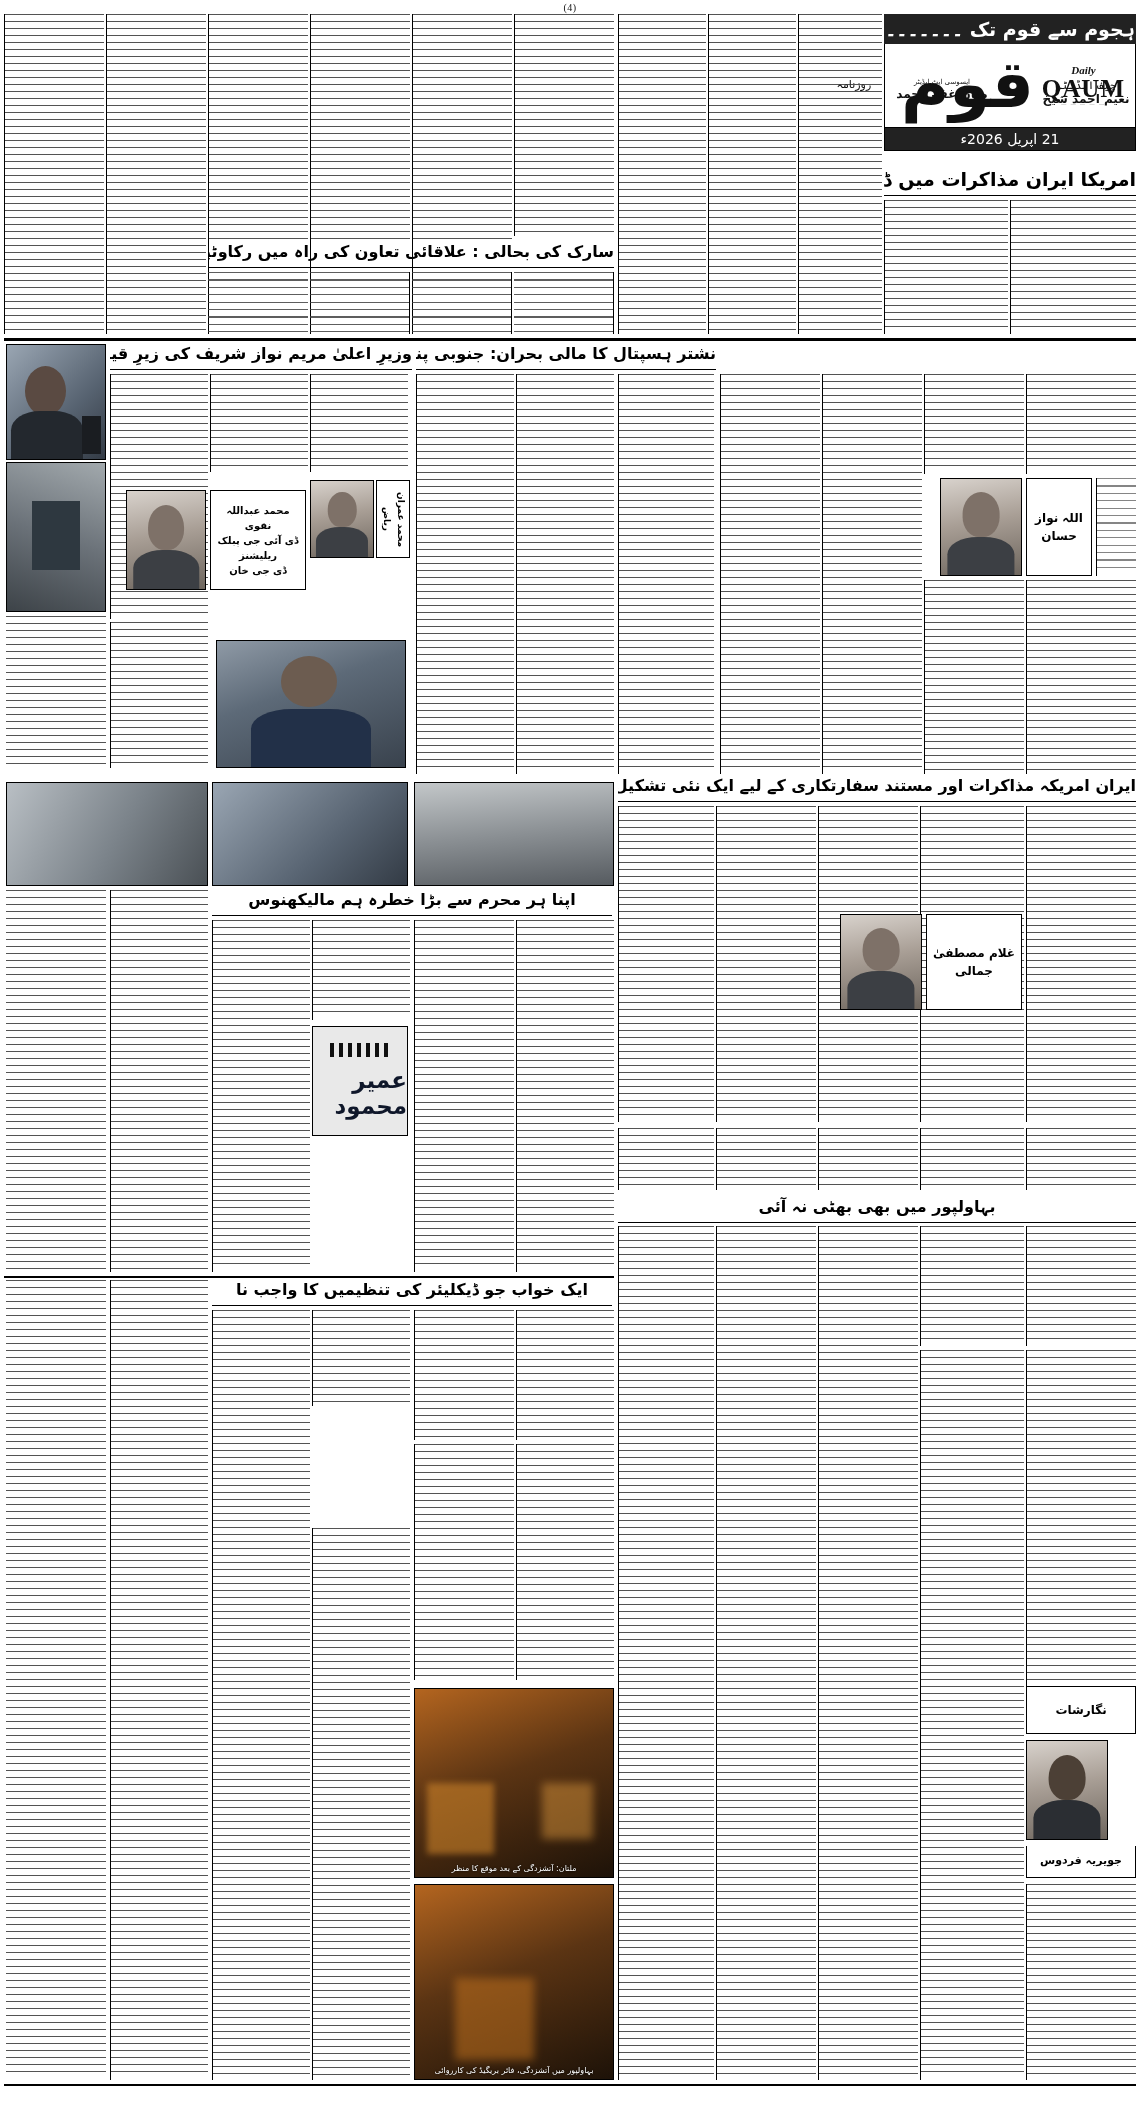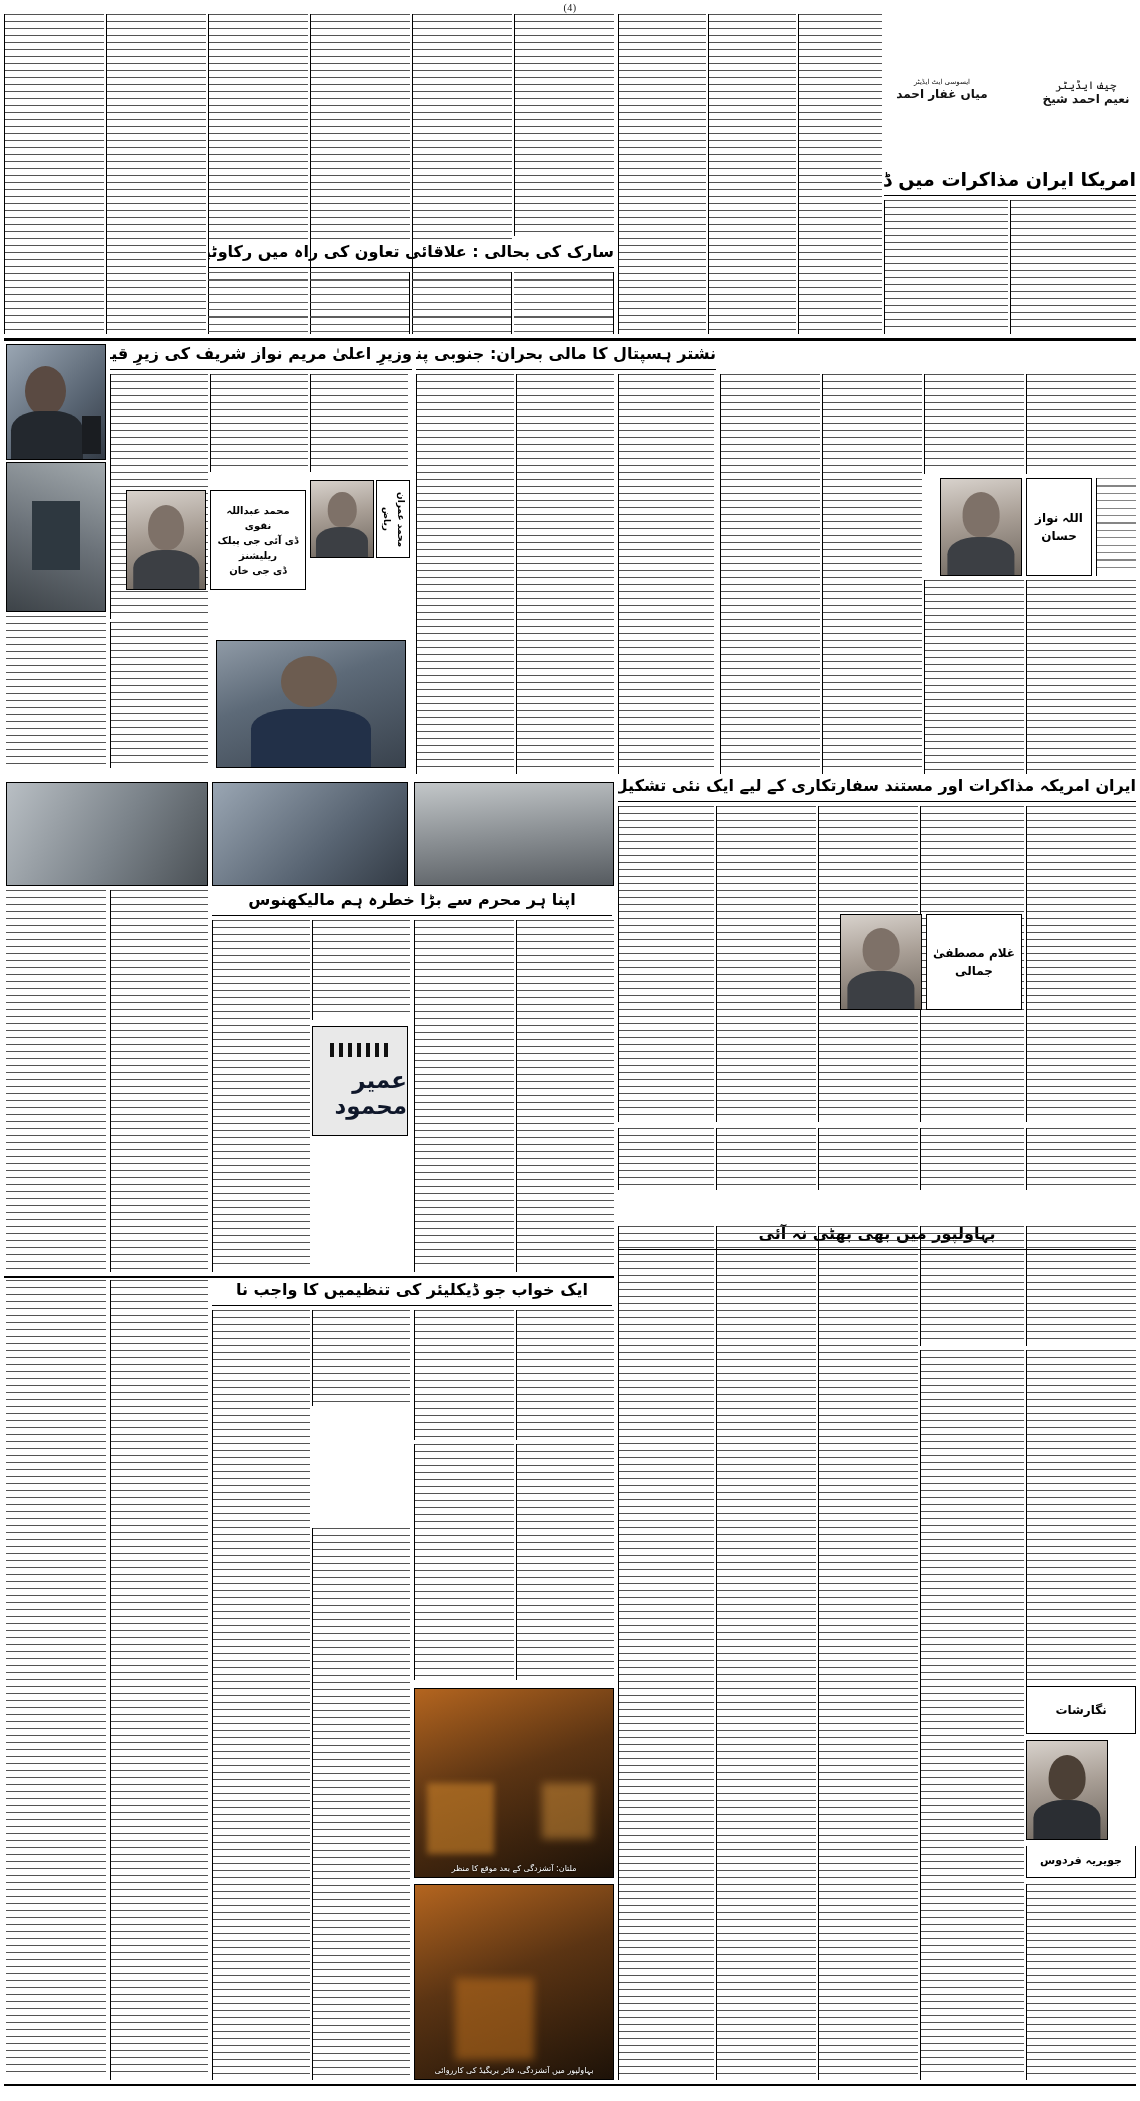--- a/index.html
+++ b/index.html
@@ -301,20 +301,35 @@
   <div class="col ruleR" style="left:310px; top:272px; width:100px; height:62px;">
     <span class="tx" style="height:60px;"></span>
   </div>
   <div class="col ruleR" style="left:412px; top:272px; width:100px; height:62px;">
     <span class="tx" style="height:60px;"></span>
   </div>
   <div class="col ruleR" style="left:514px; top:272px; width:100px; height:62px;">
     <span class="tx" style="height:60px;"></span>
   </div>
 
+  <div class="masthead" style="left:884px; top:14px; width:252px;">
+    <div class="mast-strap">ہجوم سے قوم تک ۔۔۔۔۔۔۔</div>
+    <div class="mast-main">
+      <div class="mast-en">
+        <div class="en-small">Daily</div>
+        <div class="en-big">QAUM</div>
+        <div class="en-rule">— — — — —</div>
+      </div>
+      <div class="mast-logo-word">قوم</div>
+      <div class="mast-side">
+        <div>روزنامہ</div>
+      </div>
+    </div>
+    <div class="mast-date">21 اپریل 2026ء</div>
+  </div>
 
   <div class="author-tag" style="left:1040px; top:78px; width:92px;">
     <div style="font-size:11px;font-family:Liberation Serif, serif;">چیف ایڈیٹر</div>
     <div style="font-size:12px;font-weight:bold;">نعیم احمد شیخ</div>
   </div>
   <div class="author-tag" style="left:896px; top:78px; width:92px;">
     <div style="font-size:7px;">ایسوسی ایٹ ایڈیٹر</div>
     <div style="font-size:12px;font-weight:bold;">میاں غفار احمد</div>
   </div>
 
@@ -519,21 +534,21 @@
   <div class="photo ph-fire" style="left:414px; top:1688px; width:200px; height:190px;">
     <div style="position:absolute;left:6%;bottom:12%;width:34%;height:38%;background:#d88b2c;opacity:.55;filter:blur(3px);"></div>
     <div style="position:absolute;right:10%;bottom:20%;width:26%;height:30%;background:#e8a040;opacity:.45;filter:blur(4px);"></div>
     <div class="caption onimg" style="left:0;bottom:3px;width:100%;">ملتان: آتشزدگی کے بعد موقع کا منظر</div>
   </div>
   <div class="photo ph-fire" style="left:414px; top:1884px; width:200px; height:196px;">
     <div style="position:absolute;left:20%;bottom:10%;width:40%;height:42%;background:#c8761f;opacity:.5;filter:blur(4px);"></div>
     <div class="caption onimg" style="left:0;bottom:3px;width:100%;">بہاولپور میں آتشزدگی، فائر بریگیڈ کی کارروائی</div>
   </div>
 
-  <div class="hl h2" style="left:618px; top:1224px; width:518px; height:26px;">بہاولپور میں بھی بھٹی نہ آئی</div>
+  <div class="hl h2" style="left:618px; top:1197px; width:518px; height:26px;">بہاولپور میں بھی بھٹی نہ آئی</div>
   <div class="col ruleL" style="left:618px; top:1128px; width:96px; height:62px;">
     <span class="tx dense" style="height:60px;"></span>
   </div>
   <div class="col ruleL" style="left:716px; top:1128px; width:100px; height:62px;">
     <span class="tx dense" style="height:60px;"></span>
   </div>
   <div class="col ruleL" style="left:818px; top:1128px; width:100px; height:62px;">
     <span class="tx dense" style="height:60px;"></span>
   </div>
   <div class="col ruleL" style="left:920px; top:1128px; width:104px; height:62px;">

